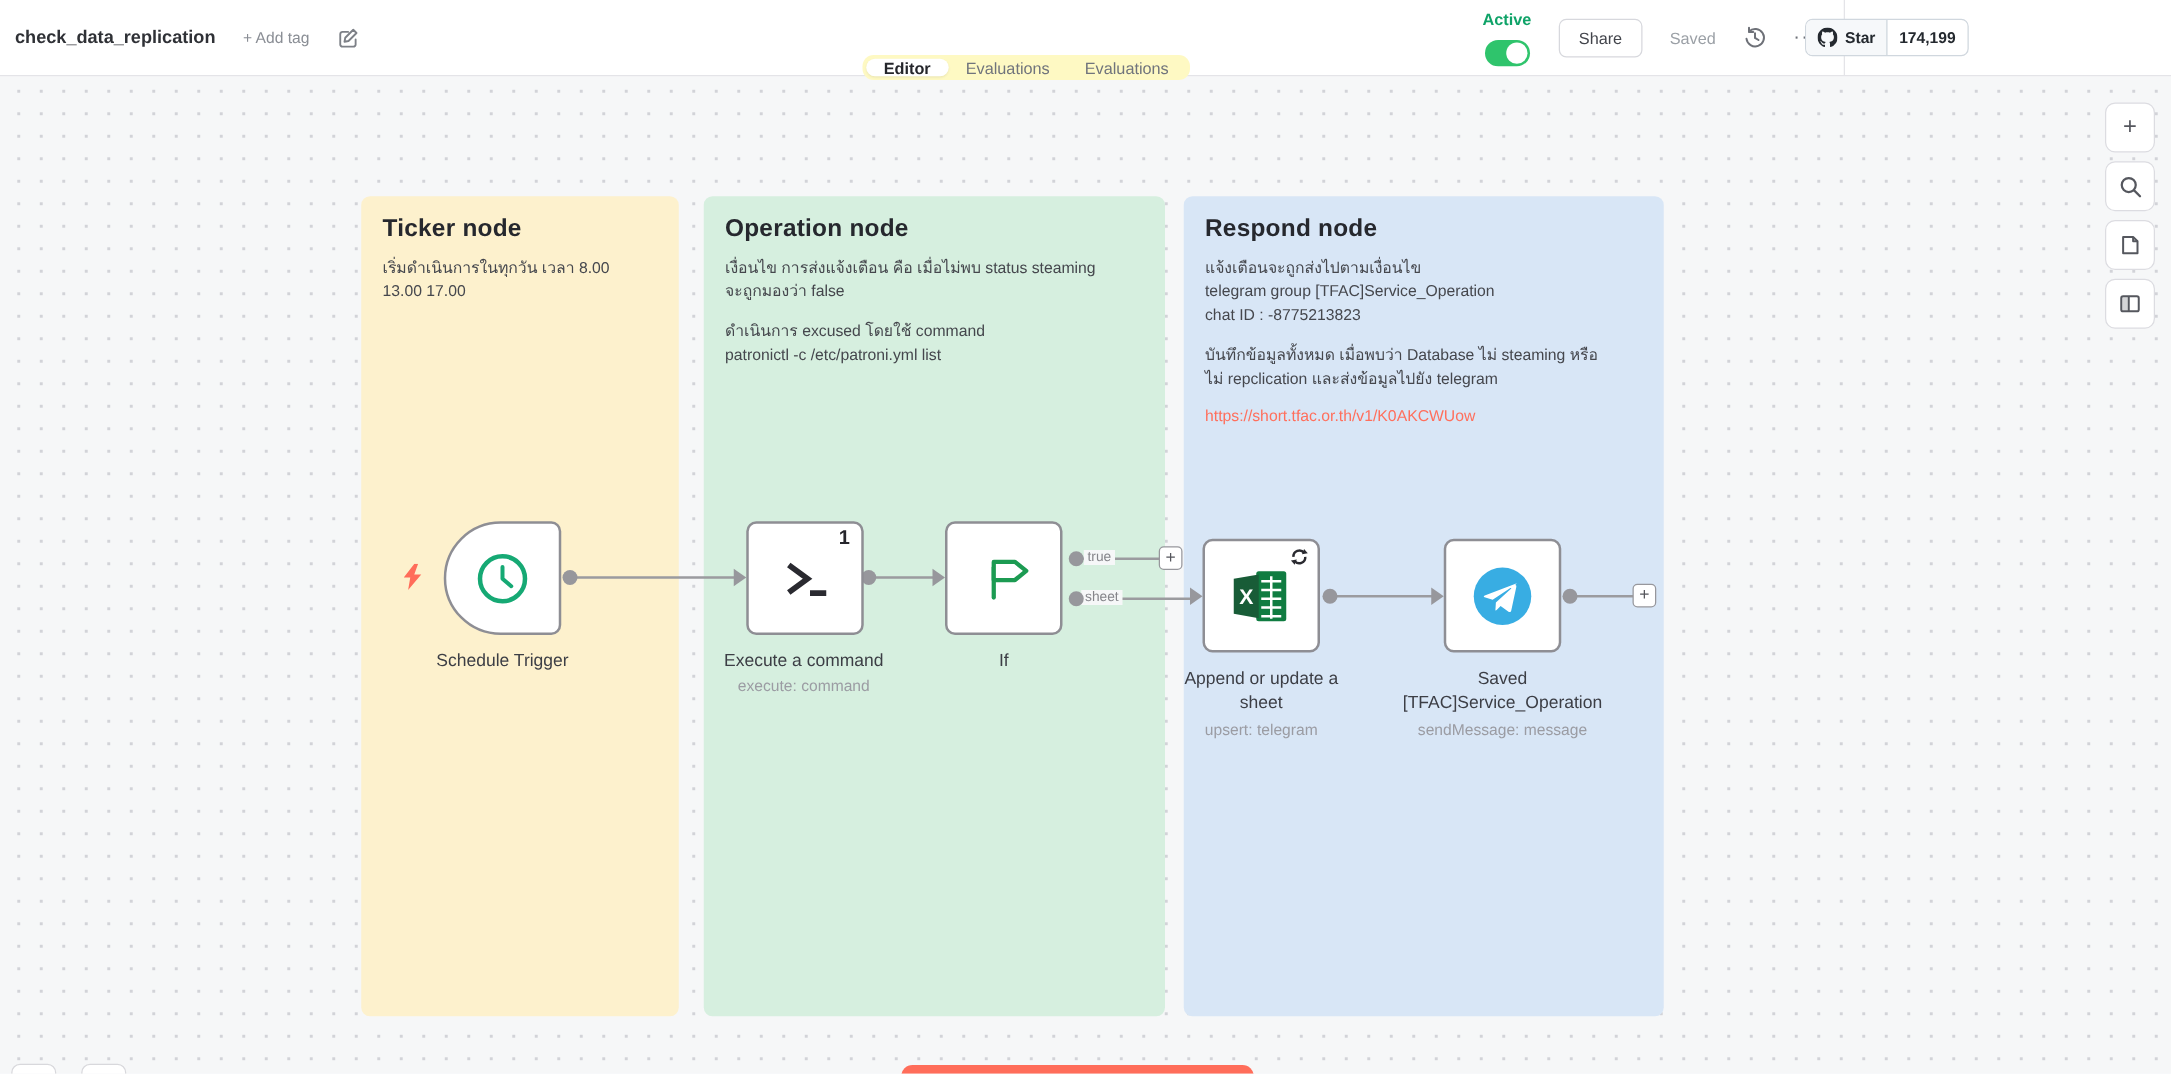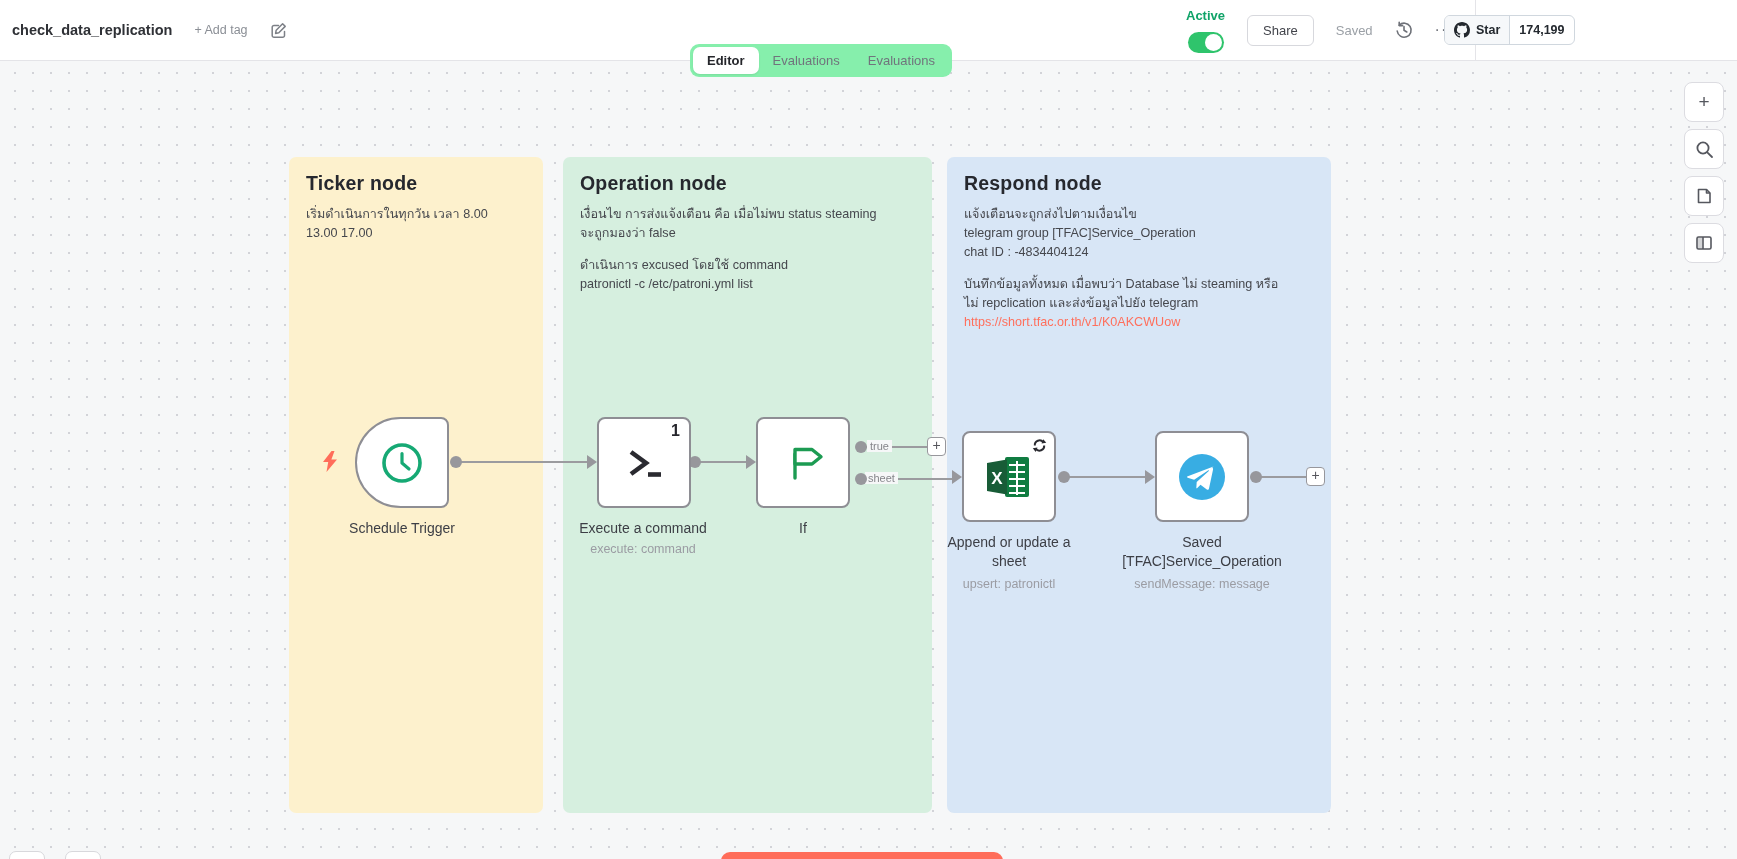--- a/index.html
+++ b/index.html
@@ -41,22 +41,22 @@
   .hdr-divider { position:absolute; left:1475px; top:0; bottom:0; width:1px; background:#e4e4e8; }
   .github {
     position:absolute; left:1444px; top:15px; height:30px; display:flex; align-items:stretch;
     border:1px solid #d0d7de; border-radius:6px; overflow:hidden; background:#fff; cursor:pointer;
   }
   .gh-star { display:flex; align-items:center; gap:6px; background:#f6f8fa; padding:0 9px;
     border-right:1px solid #d0d7de; font-size:12.5px; font-weight:600; color:#24292f; }
   .gh-count { display:flex; align-items:center; padding:0 9px; font-size:12.5px; font-weight:600; color:#24292f; }
   
   .tabbar {
-    position:absolute; left:690px; top:44px; height:33px; z-index:11;
-    background:#86efac; border-radius:9px; padding:3px; display:flex; align-items:stretch;
+    position:absolute; left:690px; top:44px; height:20px; z-index:11;
+    background:#fef9c3; border-radius:9px; padding:3px; display:flex; align-items:stretch;
   }
   .tab { display:flex; align-items:center; padding:0 14px; font-size:13px; color:#70747c; border-radius:7px; cursor:pointer; }
   .tab.active { background:#ffffff; color:#25262b; font-weight:600; box-shadow:0 1px 2px rgba(0,0,0,.08); }
   
   .sticky { position:absolute; top:157px; height:656px; border-radius:7px; padding:15px 17px; z-index:1; }
   .sticky h2 { font-size:19.5px; font-weight:700; color:#26282e; margin-bottom:10px; letter-spacing:.2px; }
   .sticky p { font-size:12.6px; line-height:1.5; color:#45474d; white-space:pre-line; margin-bottom:13px; }
   .sticky a { font-size:12.6px; line-height:1.5; color:#ff6f5c; text-decoration:none; word-break:break-all; }
   .sticky-yellow { left:289px; width:254px; background:#fdf1cd; }
   .sticky-green  { left:563px; width:369px; background:#d6efdf; }
@@ -108,22 +108,22 @@
     <p>เงื่อนไข การส่งแจ้งเตือน คือ เมื่อไม่พบ status steaming
 จะถูกมองว่า false</p>
     <p>ดำเนินการ excused โดยใช้ command
 patronictl -c /etc/patroni.yml list</p>
   </div>
 
   <div class="sticky sticky-blue">
     <h2>Respond node</h2>
     <p>แจ้งเตือนจะถูกส่งไปตามเงื่อนไข
 telegram group [TFAC]Service_Operation
-chat ID : -4834404124</p>
-    <p style="margin-bottom:0">บันทึกข้อมูลทั้งหมด เมื่อพบว่า Database ไม่ steaming หรือ
+chat ID : -8775213823</p>
+    <p style="margin-bottom:12px">บันทึกข้อมูลทั้งหมด เมื่อพบว่า Database ไม่ steaming หรือ
 ไม่ repclication และส่งข้อมูลไปยัง telegram</p>
     <a href="#">https://short.tfac.or.th/v1/K0AKCWUow</a>
   </div>
 
   <div class="wire" style="left:456px; top:461px; width:136px;"></div>
   <div class="wire" style="left:695px; top:461px; width:56px;"></div>
   <div class="wire" style="left:861px; top:446px; width:67px;"></div>
   <div class="wire" style="left:861px; top:478px; width:93px;"></div>
   <div class="wire" style="left:1064px; top:476px; width:82px;"></div>
   <div class="wire" style="left:1256px; top:476px; width:51px;"></div>
@@ -200,21 +200,21 @@
           <path d="M24 10 H40 M24 17 H40 M24 24 H40 M24 31 H40 M24 38 H40"></path>
           <path d="M32 6 V40"></path>
         </g>
         <path d="M2 8 L22 4.5 V39.5 L2 36 z" fill="#185C37"></path>
         <text x="12" y="28.5" font-family="Liberation Sans, sans-serif" font-size="17" font-weight="bold" fill="#ffffff" text-anchor="middle">X</text>
       </svg>
     </span>
   </div>
   <div class="node-label" style="left:879px; top:533px;">Append or update a
 sheet</div>
-  <div class="node-sub" style="left:879px; top:577px;">upsert: patronictl</div>
+  <div class="node-sub" style="left:879px; top:577px;">upsert: telegram</div>
 
   <div class="node" style="left:1155px; top:431px;">
     <span>
       <svg width="48" height="48" viewBox="0 0 48 48">
         <circle cx="24" cy="24" r="23" fill="#38ADE3"></circle>
         <path d="M35.5 13.5 L9.8 23.3 c-1 .4 -1 1.1 -.1 1.4 l6.4 2 L30 17.6 c.7-.5 1.3-.2 .8 .3 L18.7 28.9 l-.4 6.4 c.6 0 .9-.3 1.2-.6 l3-2.9 6.3 4.6 c1.1 .6 1.9 .3 2.2-1 l4-18.7 c.4-1.6-.6-2.3-1.5-1.2z" fill="#ffffff"></path>
       </svg>
     </span>
   </div>
   <div class="node-label" style="left:1072px; top:533px;">Saved

